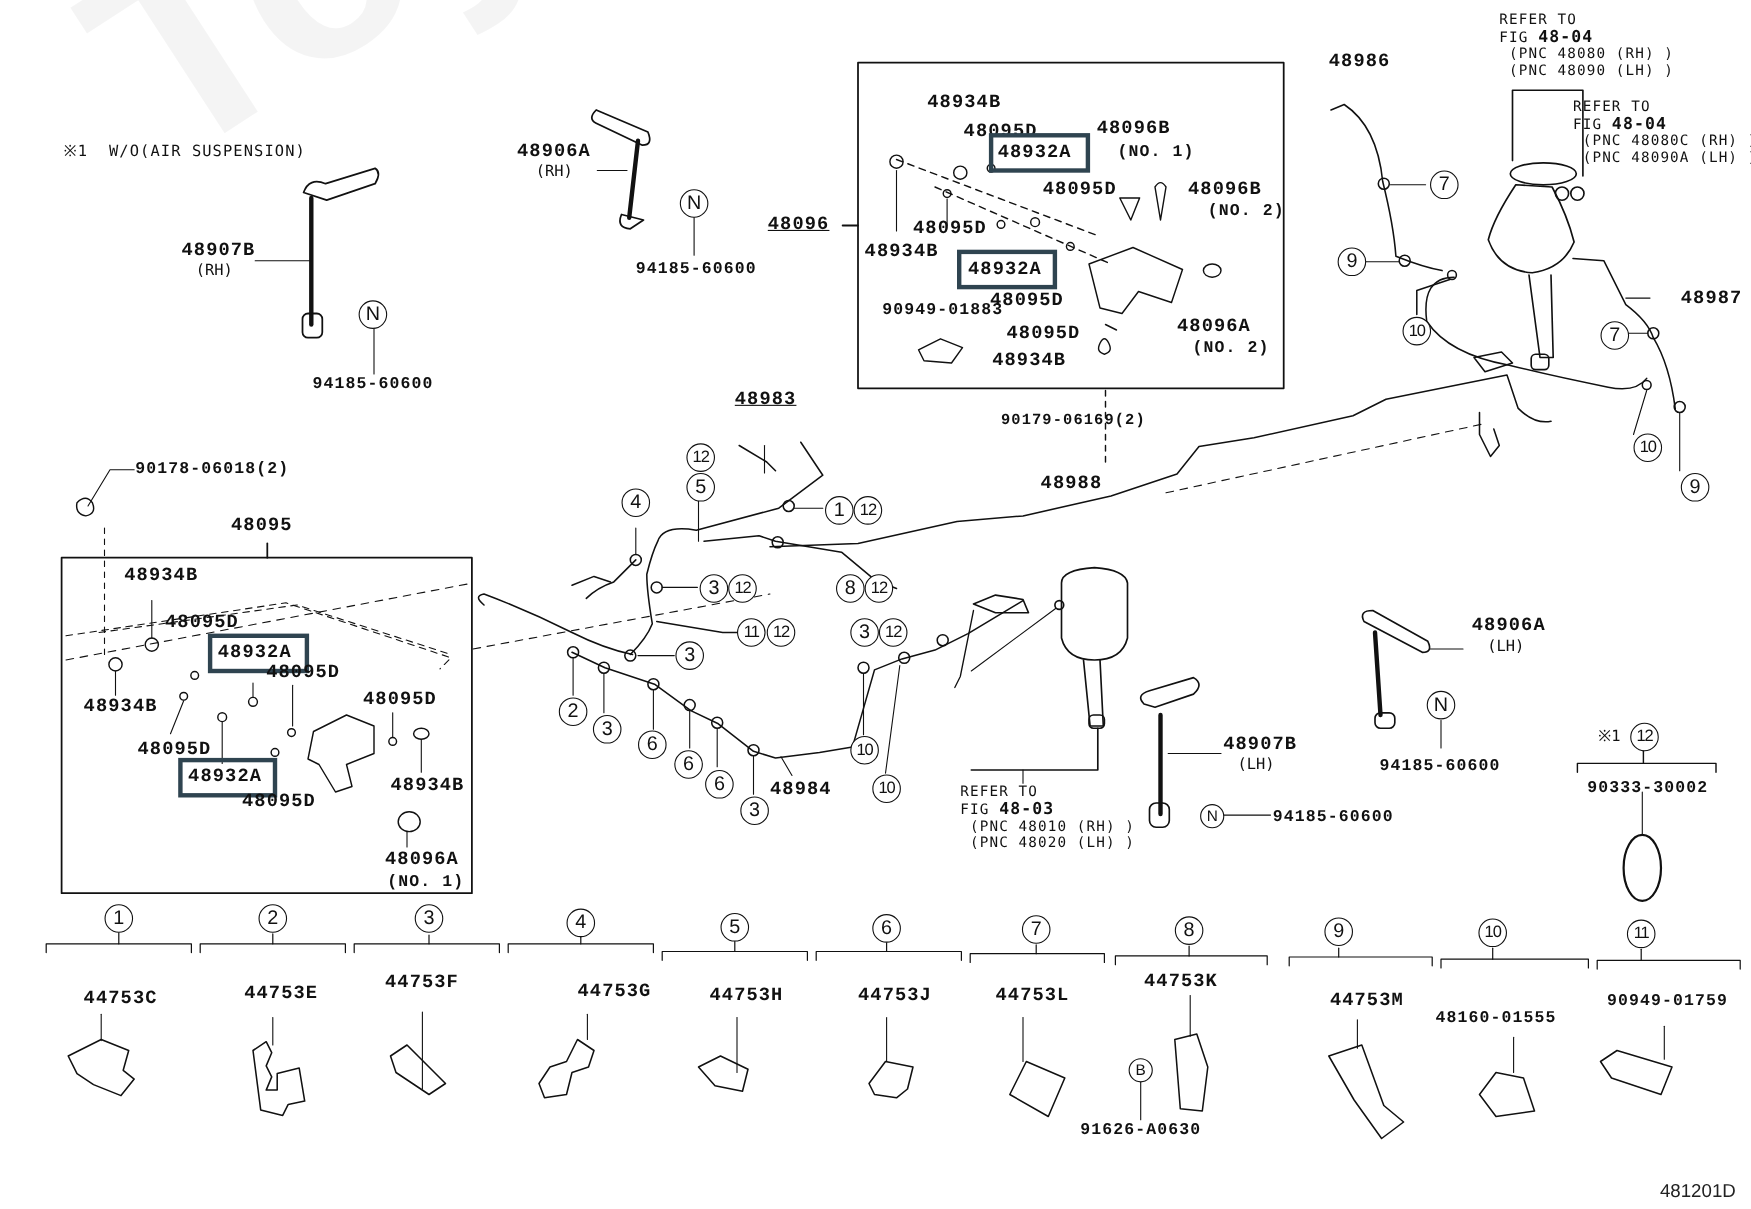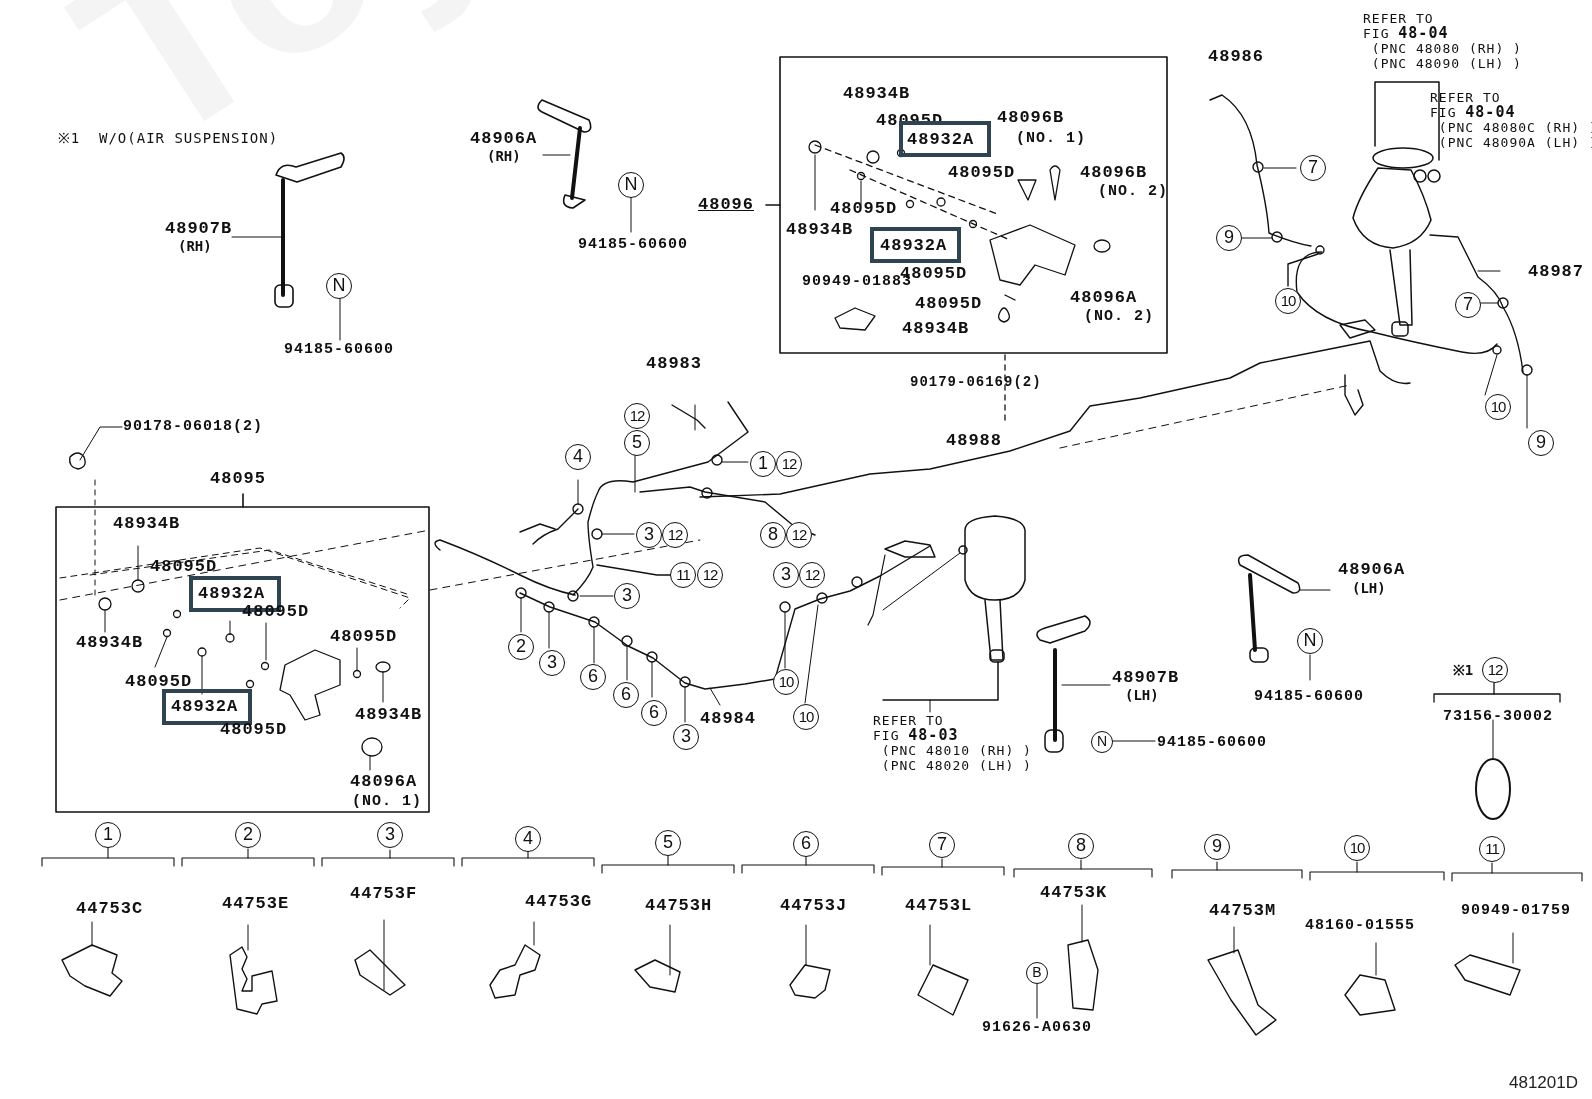--- a/index.html
+++ b/index.html
@@ -3,21 +3,21 @@
 <meta charset="utf-8">
 <style>
   html, body { margin:0; padding:0; background:#ffffff; }
   body { width:1592px; height:1099px; position:relative; overflow:hidden;
          font-family:"DejaVu Sans Mono", monospace; color:#111; }
   #stage { position:absolute; left:0; top:0; width:1592px; height:1099px; }
   svg.draw { position:absolute; left:0; top:0; width:1592px; height:1099px; }
   .lbl { position:absolute; white-space:nowrap; font-family:"Liberation Mono","DejaVu Sans Mono",monospace;
          font-weight:bold; font-size:17px; letter-spacing:1px; line-height:18px; color:#111; }
   .sub { position:absolute; white-space:nowrap; font-family:"DejaVu Sans Mono",monospace;
-         font-size:14px; line-height:16px; color:#111;font-weight:bold; }
+         font-size:14px; line-height:16px; color:#111; }
   .note { position:absolute; white-space:pre; font-family:"DejaVu Sans Mono",monospace;
           font-size:13px; line-height:15px; color:#111; letter-spacing:1px; }
   .note b { font-size:15px; }
   .hl { position:absolute; border:4px solid #2f4450; box-sizing:border-box; }
   .circ { position:absolute; width:26px; height:26px; border:1.6px solid #111; border-radius:50%;
           box-sizing:border-box; text-align:center; line-height:23px; font-family:"Liberation Sans",sans-serif;
           font-size:18px; background:#fff; color:#111; }
   .circ.two { font-size:15px; letter-spacing:-1px; }
   .circ.sm { width:22px; height:22px; line-height:19px; font-size:14px; }
   .fig-id { position:absolute; right:14px; bottom:6px; font-family:"Liberation Sans",sans-serif; font-size:17px; color:#222; }
@@ -335,21 +335,21 @@
   <div class="lbl" style="left:76px;top:634px;">48934B</div>
   <div class="lbl" style="left:330px;top:628px;">48095D</div>
   <div class="lbl" style="left:125px;top:673px;">48095D</div>
   <div class="lbl" style="left:355px;top:706px;">48934B</div>
   <div class="hl" style="left: 162px; top: 689px; width: 90px; height: 36px; border-color: rgb(47, 68, 80);"></div>
   <div class="lbl" style="left:171px;top:698px;">48932A</div>
   <div class="lbl" style="left:220px;top:721px;">48095D</div>
   <div class="lbl" style="left:350px;top:773px;">48096A</div>
   <div class="lbl" style="left:352px;top:793px;font-size:15px;">(NO. 1)</div>
 
-  <div class="lbl" style="left:646px;top:355px;">48983</div>
+  <div class="lbl" style="left:668px;top:355px;text-decoration:underline;">48983</div>
   <div class="circ" style="left:565px;top:444px;">4</div>
   <div class="circ two" style="left:624px;top:403px;">12</div>
   <div class="circ" style="left:624px;top:430px;">5</div>
   <div class="circ" style="left:750px;top:451px;">1</div>
   <div class="circ two" style="left:776px;top:451px;">12</div>
   <div class="circ" style="left:636px;top:522px;">3</div>
   <div class="circ two" style="left:662px;top:522px;">12</div>
   <div class="circ" style="left:760px;top:522px;">8</div>
   <div class="circ two" style="left:786px;top:522px;">12</div>
   <div class="circ two" style="left:670px;top:562px;">11</div>
@@ -377,21 +377,21 @@
   <div class="circ sm" style="left:1091px;top:731px;">N</div>
   <div class="lbl" style="left:1157px;top:734px;font-size:15px;">94185-60600</div>
 
   <div class="lbl" style="left:1338px;top:561px;">48906A</div>
   <div class="sub" style="left:1352px;top:580px;">(LH)</div>
   <div class="circ" style="left:1297px;top:628px;">N</div>
   <div class="lbl" style="left:1254px;top:688px;font-size:15px;">94185-60600</div>
 
   <div class="sub" style="left:1453px;top:662px;">※1</div>
   <div class="circ two" style="left:1482px;top:657px;">12</div>
-  <div class="lbl" style="left:1443px;top:708px;font-size:15px;">73156-30002</div>
+  <div class="lbl" style="left:1443px;top:708px;font-size:15px;">90333-30002</div>
 
   <div class="circ" style="left:95px;top:822px;">1</div>
   <div class="lbl" style="left:76px;top:888px;margin-top:12px;">44753C</div>
   <div class="circ" style="left:235px;top:822px;">2</div>
   <div class="lbl" style="left:222px;top:895px;">44753E</div>
   <div class="circ" style="left:377px;top:822px;">3</div>
   <div class="lbl" style="left:350px;top:885px;">44753F</div>
   <div class="circ" style="left:515px;top:826px;">4</div>
   <div class="lbl" style="left:505px;top:893px;margin-left:20px;">44753G</div>
   <div class="circ" style="left:655px;top:830px;">5</div>

